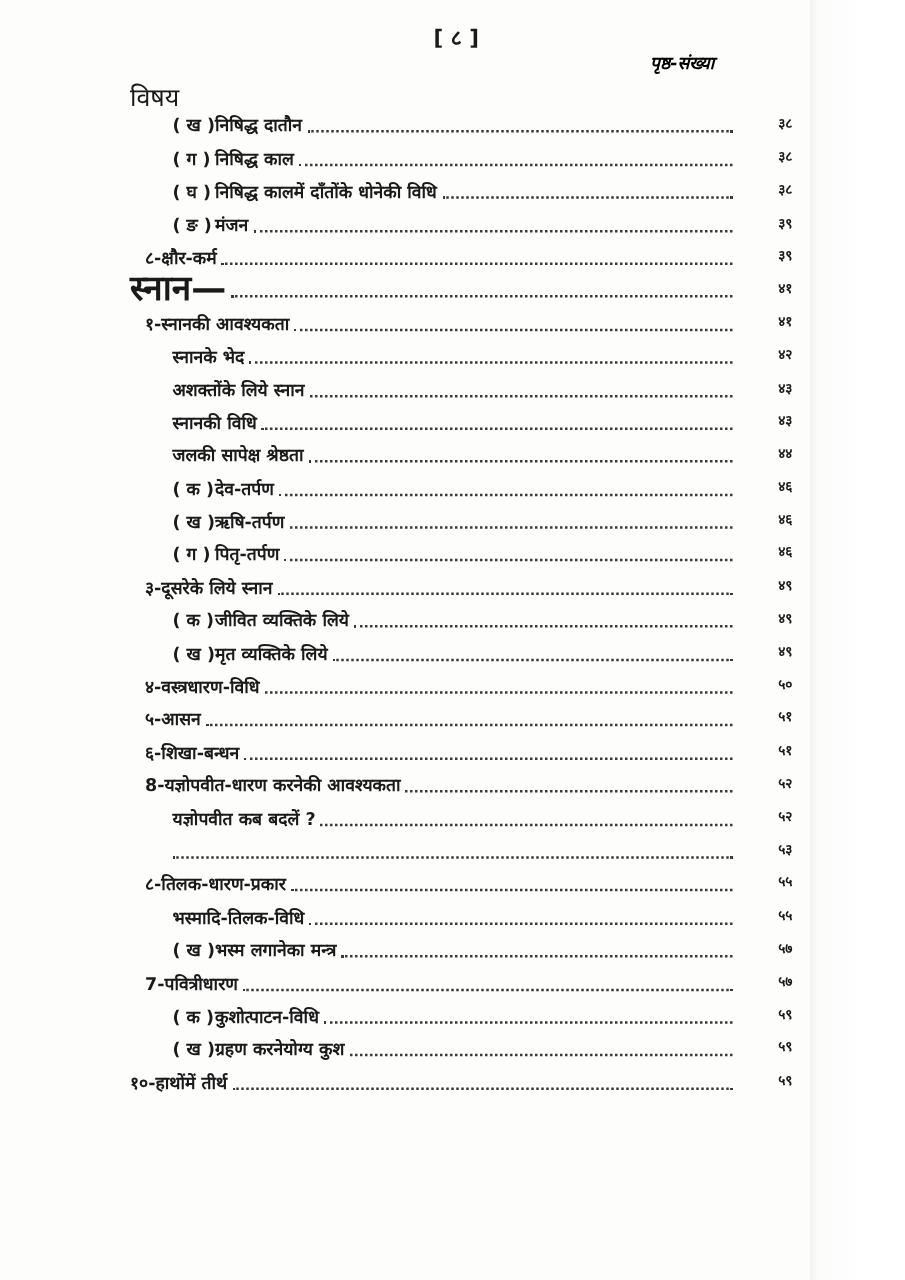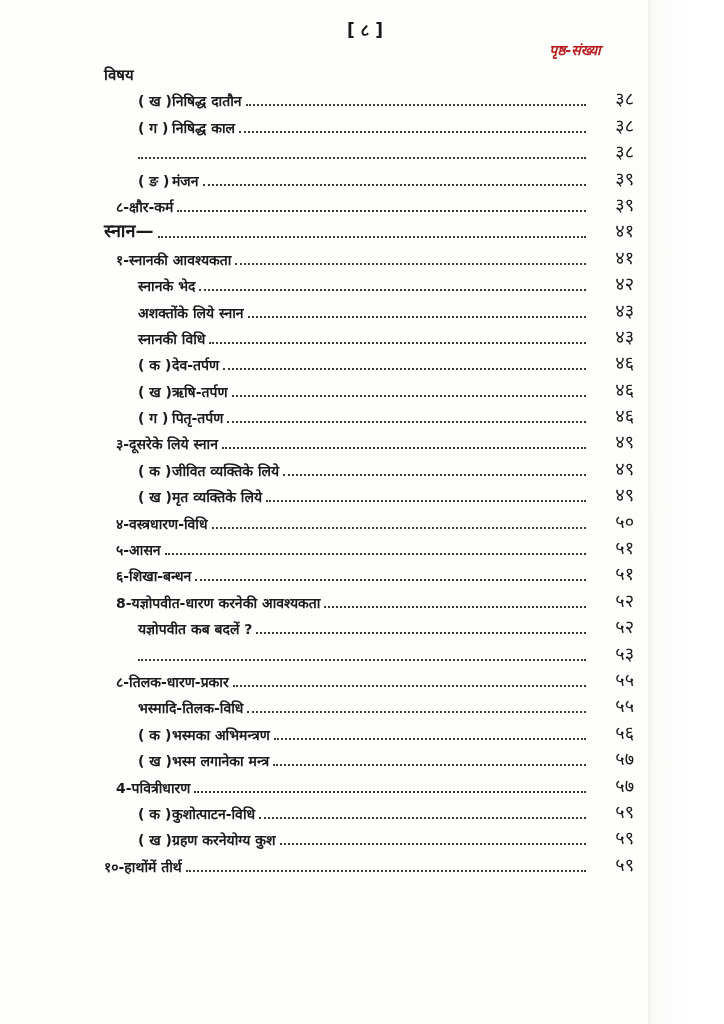--- a/index.html
+++ b/index.html
@@ -12,43 +12,43 @@
   }
   .page-edge {
     position: absolute; left: 648px; top: 0; width: 76px; height: 1024px;
     background: linear-gradient(to right, #f1f1ef 0, #fbfbfa 6px, #ffffff 40px);
   }
   .folio {
     position: absolute; top: 18px; left: 340px; width: 50px; text-align: center;
     font-size: 17px; font-weight: bold;
   }
   .col-head {
-    position: absolute; top: 40px; left: 520px; width: 110px; text-align: center;
-    font-size: 14px; font-weight: bold; font-style: italic; color: #b91c1c;
+    position: absolute; top: 40px; left: 520px; width: 110px; text-align: left;
+    font-size: 14px; font-weight: bold; font-style: italic; color: #000000;
   }
   .toc { position: absolute; left: 104px; top: 62px; width: 540px; }
   .row {
     position: relative; height: 26.4px; display: flex; align-items: flex-end;
     font-size: 14px; font-weight: bold; line-height: 18px;
   }
   .row .label { white-space: nowrap; padding-right: 4px; }
   .row .mark { display: inline-block; width: 34px; white-space: nowrap; }
   .row .leader {
     flex: 1; height: 1px; margin-bottom: 4px;
     border-bottom: 2px dotted #3a3a3a; margin-right: 58px;
   }
   .row .num {
     position: absolute; right: 10px; bottom: 2px; width: 36px; text-align: right;
-    font-size: 18px; font-weight: normal;
+    font-size: 11px; font-weight: bold;
   }
   .lvl0 { padding-left: 0; }
   .lvl1 { padding-left: 12px; justify-content: space-between; }
   .lvl2 { padding-left: 34px; }
-  .heading-big .label { font-size: 18px; line-height: 22px; }
-  .subject { position: absolute; left: 104px; top: 64px; font-size: 15px; font-weight: bold; }
+  .heading-big .label { font-size: 28px; line-height: 22px; }
+  .subject { position: absolute; left: 104px; top: 64px; font-size: 20px; font-weight: normal; }
 </style>
 </head>
 <body>
 
 <div class="page-edge"></div>
 
 <div class="folio">[ ८ ]</div>
 <div class="col-head">पृष्ठ-संख्या</div>
 <div class="subject">विषय</div>
 
@@ -57,20 +57,21 @@
       <span class="label"><span class="mark">( ख )</span><span>निषिद्ध दातौन</span></span>
       <span class="leader"></span>
       <span class="num">३८</span>
     </div>
     <div class="row lvl2">
       <span class="label"><span class="mark">( ग )</span><span>निषिद्ध काल</span></span>
       <span class="leader"></span>
       <span class="num">३८</span>
     </div>
     <div class="row lvl2">
+      <span class="label"><span class="mark">( घ )</span><span>निषिद्ध कालमें दाँतोंके धोनेकी विधि</span></span>
       <span class="leader"></span>
       <span class="num">३८</span>
     </div>
     <div class="row lvl2">
       <span class="label"><span class="mark">( ङ )</span><span>मंजन</span></span>
       <span class="leader"></span>
       <span class="num">३९</span>
     </div>
     <div class="row lvl1">
       <span class="label"><span>८-क्षौर-कर्म</span></span>
@@ -96,20 +97,25 @@
       <span class="label"><span>अशक्तोंके लिये स्नान</span></span>
       <span class="leader"></span>
       <span class="num">४३</span>
     </div>
     <div class="row lvl2">
       <span class="label"><span>स्नानकी विधि</span></span>
       <span class="leader"></span>
       <span class="num">४३</span>
     </div>
     <div class="row lvl2">
+      <span class="label"><span>जलकी सापेक्ष श्रेष्ठता</span></span>
+      <span class="leader"></span>
+      <span class="num">४४</span>
+    </div>
+    <div class="row lvl2">
       <span class="label"><span class="mark">( क )</span><span>देव-तर्पण</span></span>
       <span class="leader"></span>
       <span class="num">४६</span>
     </div>
     <div class="row lvl2">
       <span class="label"><span class="mark">( ख )</span><span>ऋषि-तर्पण</span></span>
       <span class="leader"></span>
       <span class="num">४६</span>
     </div>
     <div class="row lvl2">
@@ -165,31 +171,26 @@
       <span class="label"><span>८-तिलक-धारण-प्रकार</span></span>
       <span class="leader"></span>
       <span class="num">५५</span>
     </div>
     <div class="row lvl2">
       <span class="label"><span>भस्मादि-तिलक-विधि</span></span>
       <span class="leader"></span>
       <span class="num">५५</span>
     </div>
     <div class="row lvl2">
-      <span class="label"><span class="mark">( क )</span><span>भस्मका अभिमन्त्रण</span></span>
-      <span class="leader"></span>
-      <span class="num">५६</span>
-    </div>
-    <div class="row lvl2">
       <span class="label"><span class="mark">( ख )</span><span>भस्म लगानेका मन्त्र</span></span>
       <span class="leader"></span>
       <span class="num">५७</span>
     </div>
     <div class="row lvl1">
-      <span class="label"><span>4-पवित्रीधारण</span></span>
+      <span class="label"><span>7-पवित्रीधारण</span></span>
       <span class="leader"></span>
       <span class="num">५७</span>
     </div>
     <div class="row lvl2">
       <span class="label"><span class="mark">( क )</span><span>कुशोत्पाटन-विधि</span></span>
       <span class="leader"></span>
       <span class="num">५९</span>
     </div>
     <div class="row lvl2">
       <span class="label"><span class="mark">( ख )</span><span>ग्रहण करनेयोग्य कुश</span></span>

